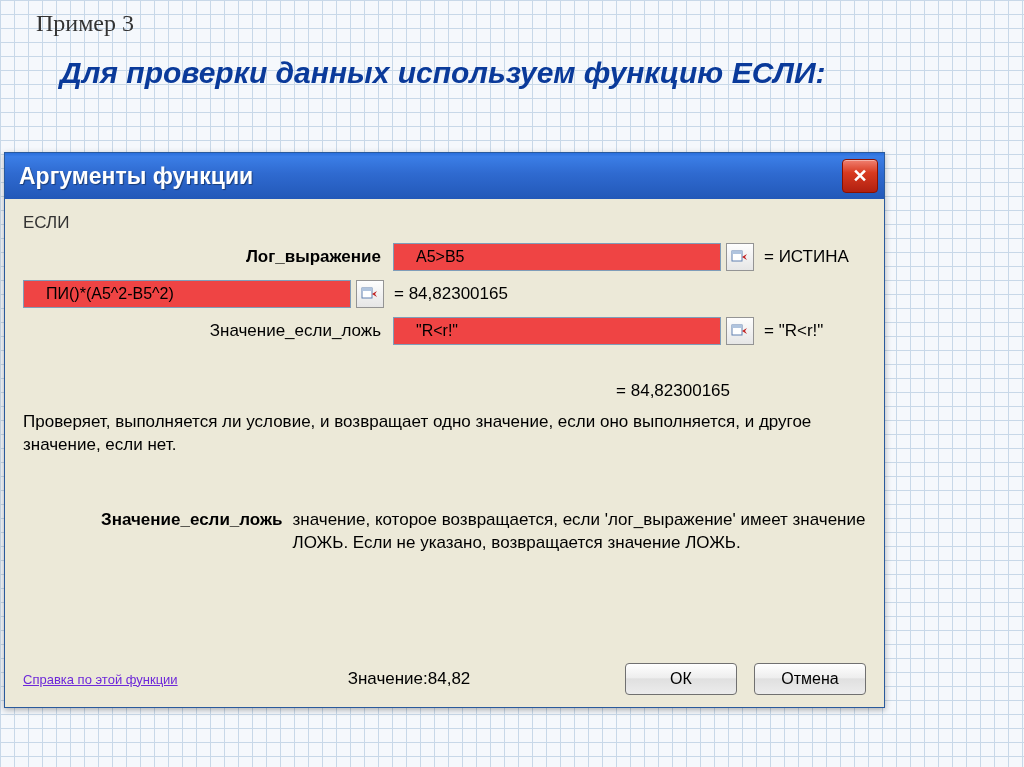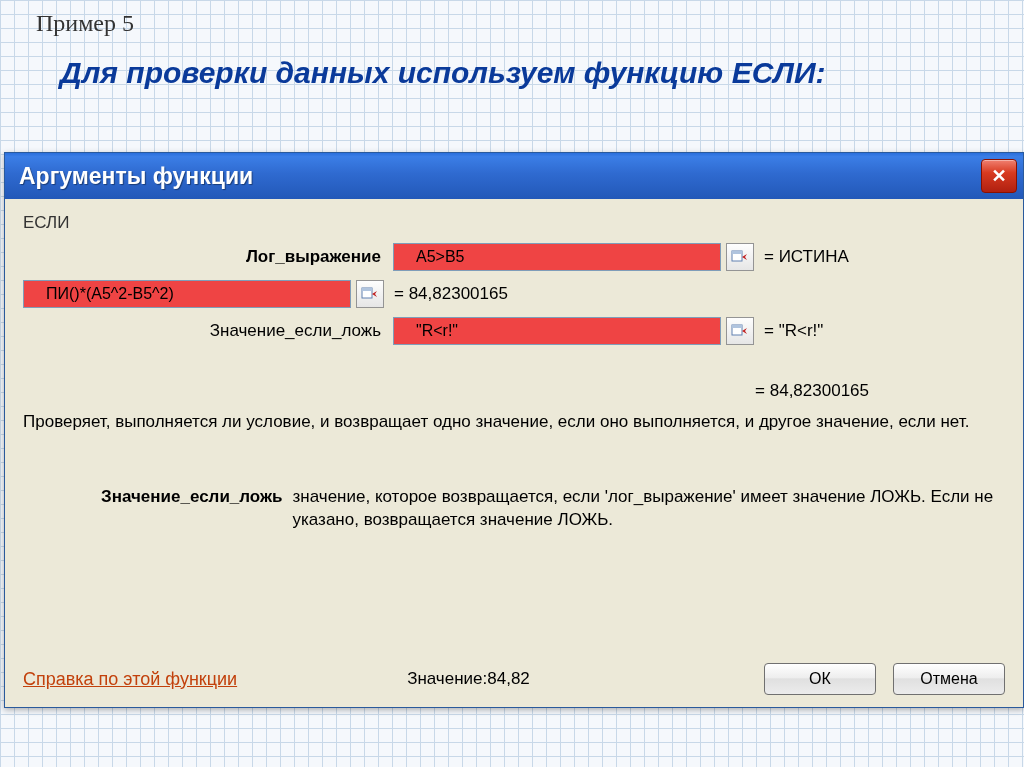--- a/index.html
+++ b/index.html
@@ -26,21 +26,21 @@
     text-align: left;
     font-size: 30px;
     font-weight: bold;
     font-style: italic;
     color: #0a3a9a;
     font-family: Verdana, Geneva, sans-serif;
   }
   .window {
     position: absolute;
     top: 152px; left: 4px;
-    width: 1020px;
+    width: 881px;
     height: 556px;
     border: 1px solid #2a5a9c;
     box-shadow: 0 2px 6px rgba(0,0,0,.3);
     background: #ece9d8;
     display: flex;
     flex-direction: column;
   }
   .titlebar {
     height: 46px;
     background: linear-gradient(to bottom, #2a6fdc 0%, #3b7ee6 8%, #2f6ad0 45%, #2258b8 100%);
@@ -138,44 +138,44 @@
     padding-right: 10px;
   }
   .param-expl { flex: 1; }
   .footer {
     display: flex;
     align-items: center;
     margin-top: auto;
     padding-top: 10px;
   }
   .help-link {
-    color: #c2410c;
+    color: #6d28d9;
     text-decoration: underline;
     cursor: pointer;
-    font-size: 18px;
+    font-size: 13px;
   }
   .result-label {
     margin-left: 170px;
     font-size: 17px;
   }
   .btns { margin-left: auto; display: flex; gap: 17px; }
   .dlg-btn {
     width: 112px; height: 32px;
     border: 1px solid #707070;
     border-radius: 4px;
     background: linear-gradient(to bottom, #ffffff, #eeeeee 45%, #e0e0e0 50%, #ececec);
     font-size: 16px;
     font-family: Tahoma, sans-serif;
     cursor: pointer;
   }
 </style>
 </head>
 <body>
 
-<div class="slide-label">Пример 5</div>
+<div class="slide-label">Пример 3</div>
 <div class="slide-title">Для проверки данных  используем функцию ЕСЛИ:</div>
 
 <div class="window">
   <div class="titlebar">
     <span class="titlebar-text">Аргументы функции</span>
     <div class="close-btn">
       <span>✕</span>
     </div>
   </div>
 

